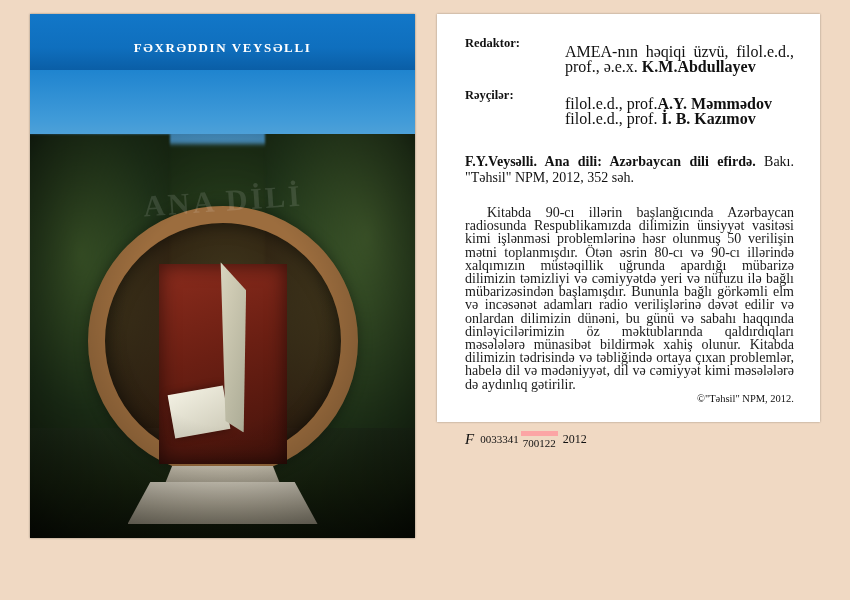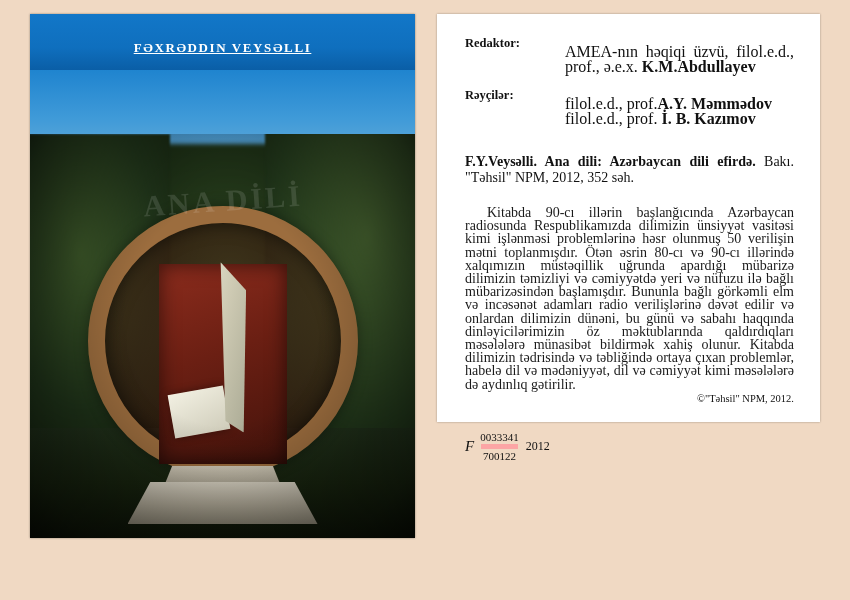--- a/index.html
+++ b/index.html
@@ -40,21 +40,20 @@
   .cover-author {
     position: absolute;
     left: 0; top: 26px;
     width: 100%;
     text-align: center;
     color: #ffffff;
     font-family: "Liberation Serif", serif;
     font-weight: bold;
     font-size: 13px;
     letter-spacing: 1.6px;
-    text-decoration: underline;
   }
   .cover-sky {
     position: absolute;
     left: 0; top: 56px;
     width: 100%;
     height: 120px;
     background: linear-gradient(180deg, #1f84cf 0%, #3f9ad8 40%, #7fb7d8 100%);
   }
   .cover-title {
     position: absolute;
@@ -237,21 +236,21 @@
     align-items: center;
     font-size: 12px;
   }
   .code-f {
     font-style: italic;
     font-size: 15px;
     margin-right: 4px;
   }
   .frac {
     display: inline-flex;
-    flex-direction: column;
+    flex-direction: row;
     align-items: center;
     line-height: 12px;
     font-size: 11px;
     margin-right: 5px;
   }
   .frac .num { padding: 0 2px 1px 2px; }
   .frac .den { border-top: 5px solid #fca5a5; padding: 1px 2px 0 2px; }
   .copyright {
     position: absolute;
     right: 26px;

